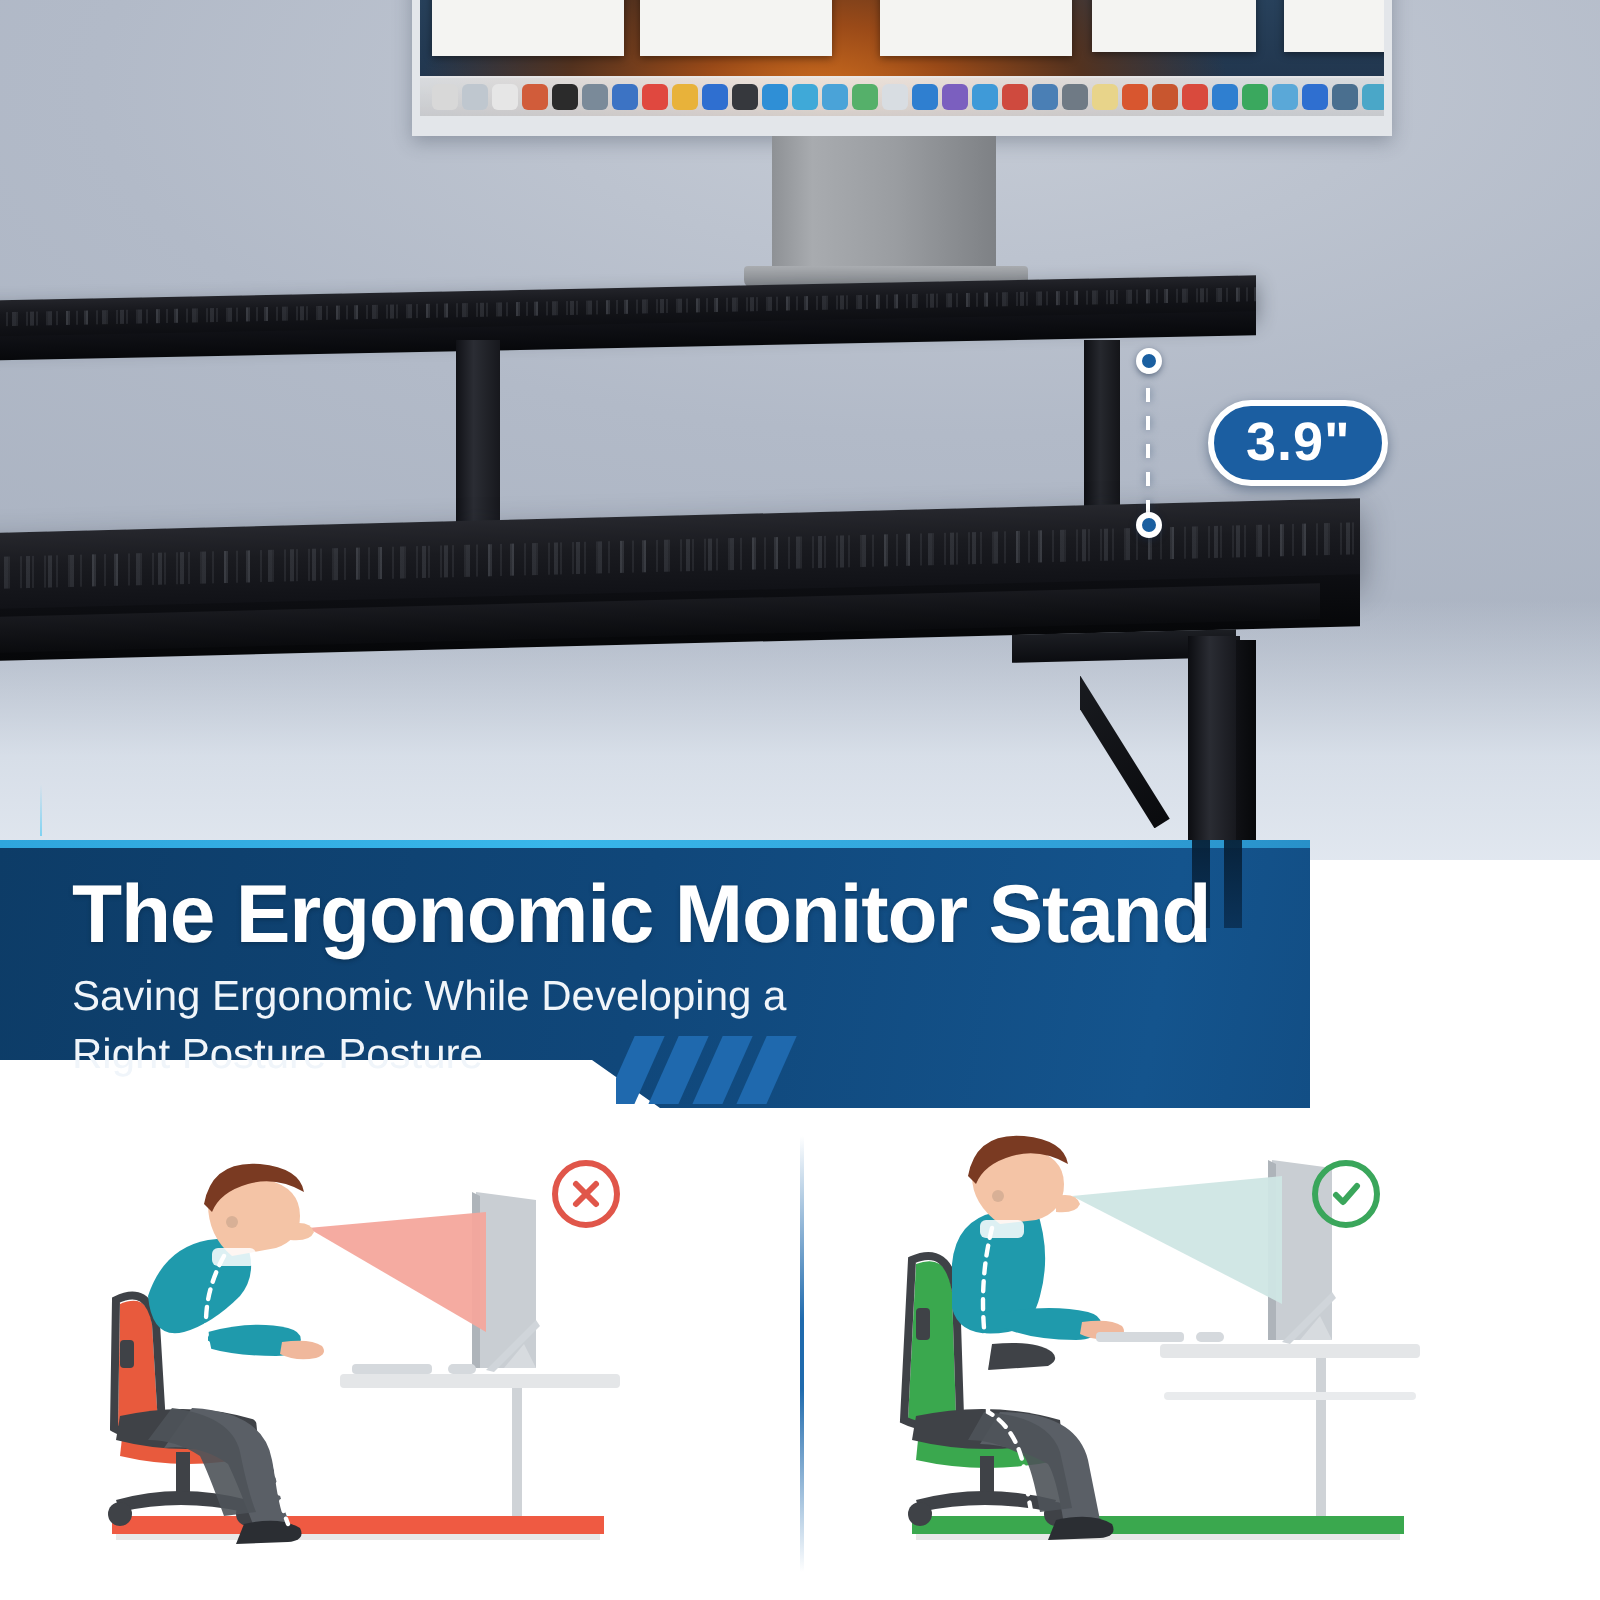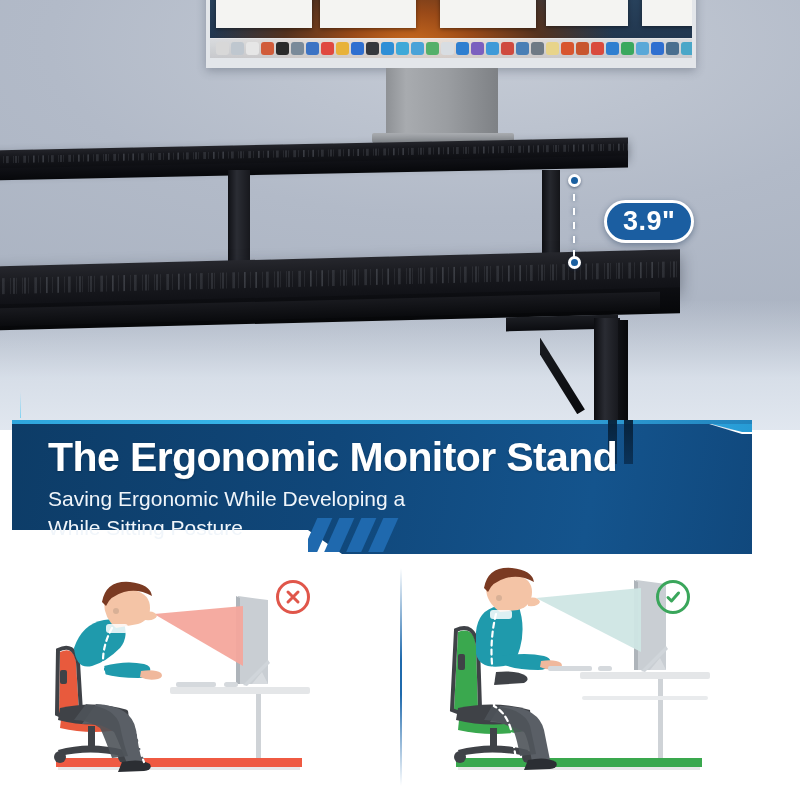--- a/index.html
+++ b/index.html
@@ -164,21 +164,21 @@
     position: absolute; left: 604px; top: 200px;
     min-width: 86px; height: 43px; padding: 0 16px;
     background: #1b5ea1; border: 3px solid #ffffff; border-radius: 22px;
     display: flex; align-items: center; justify-content: center;
     color: #ffffff; font-size: 27px; font-weight: 700; letter-spacing: .5px;
     box-shadow: 0 2px 6px rgba(25,50,85,0.45);
   }
 
   
   .banner {
-    position: absolute; left: 12px; top: 412px; width: 740px; height: 142px;
+    position: absolute; left: 0; top: 412px; width: 655px; height: 142px;
     overflow: hidden;
   }
   .banner-bg {
     position: absolute; left: 0; top: 8px; width: 800px; height: 134px;
     background:
       linear-gradient(100deg, #0d3c67 0%, #10477a 40%, #14548d 72%, #0f4477 100%);
     clip-path: polygon(0 0, 684px 0, 730px 14px, 800px 14px, 800px 134px, 330px 134px, 296px 110px, 0 110px);
   }
   .banner-top-strip {
     position: absolute; left: 0; top: 8px; width: 800px; height: 4px;
@@ -320,21 +320,21 @@
 
   <div class="banner">
     <div class="banner-bg"></div>
     <div class="banner-notch-fill"></div>
     <div class="banner-top-strip"></div>
     <div class="stripe-dark" style="left:596px;"></div>
     <div class="stripe-dark" style="left:612px;"></div>
     <h1>The Ergonomic Monitor Stand</h1>
     <div class="sub" id="subtitle">
         <div>Saving Ergonomic While Developing a</div>
-        <div>While Sitting Posture</div>
+        <div>Right Posture Posture</div>
       </div>
   </div>
   <div class="banner-vline" style="left:20px;"></div>
   <div class="slashes">
     <span></span>
     <span></span>
     <span></span>
     <span></span>
   </div>
 

